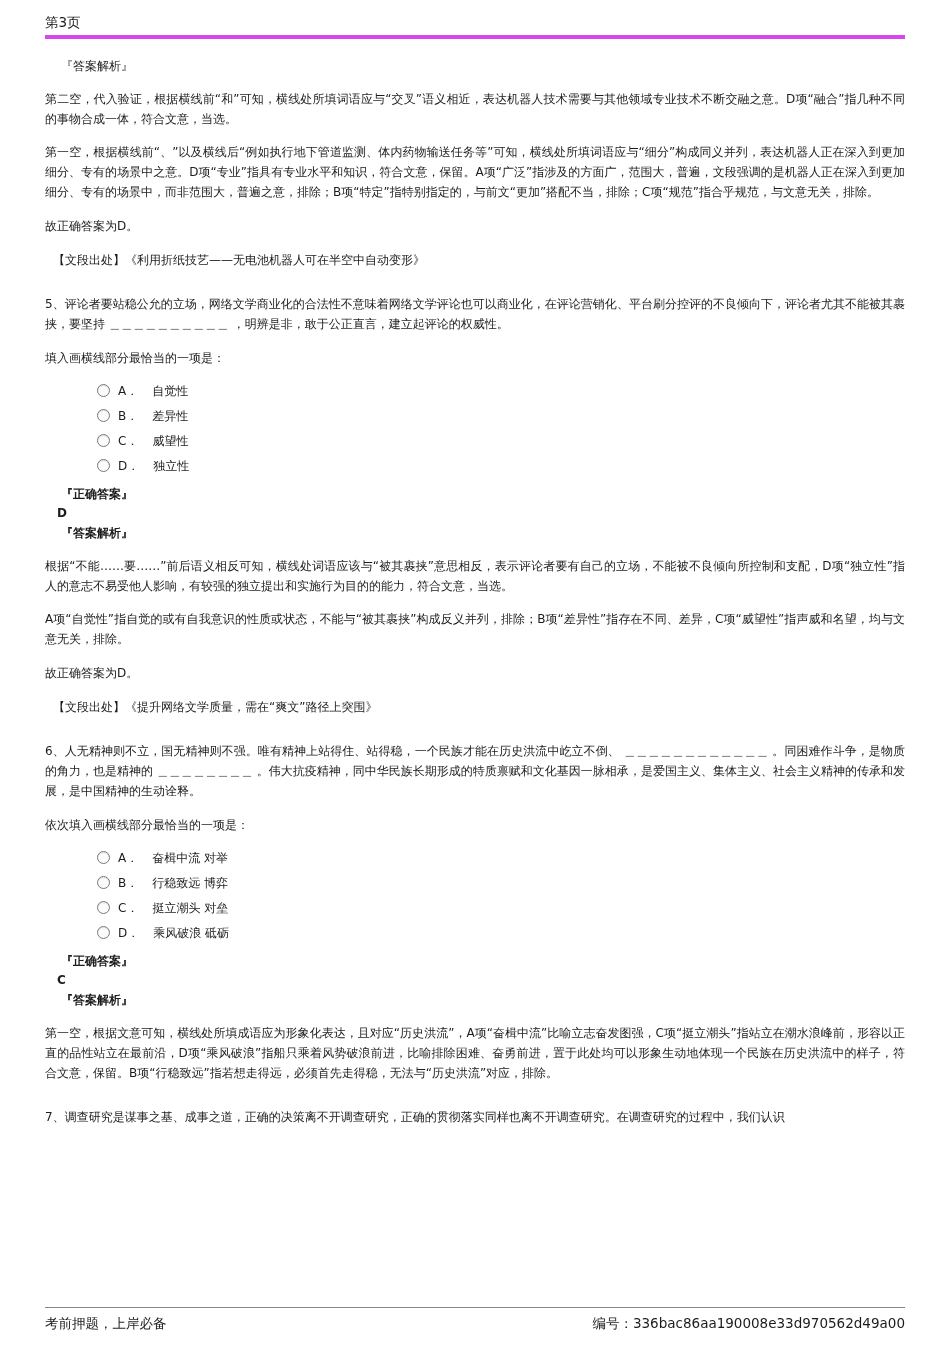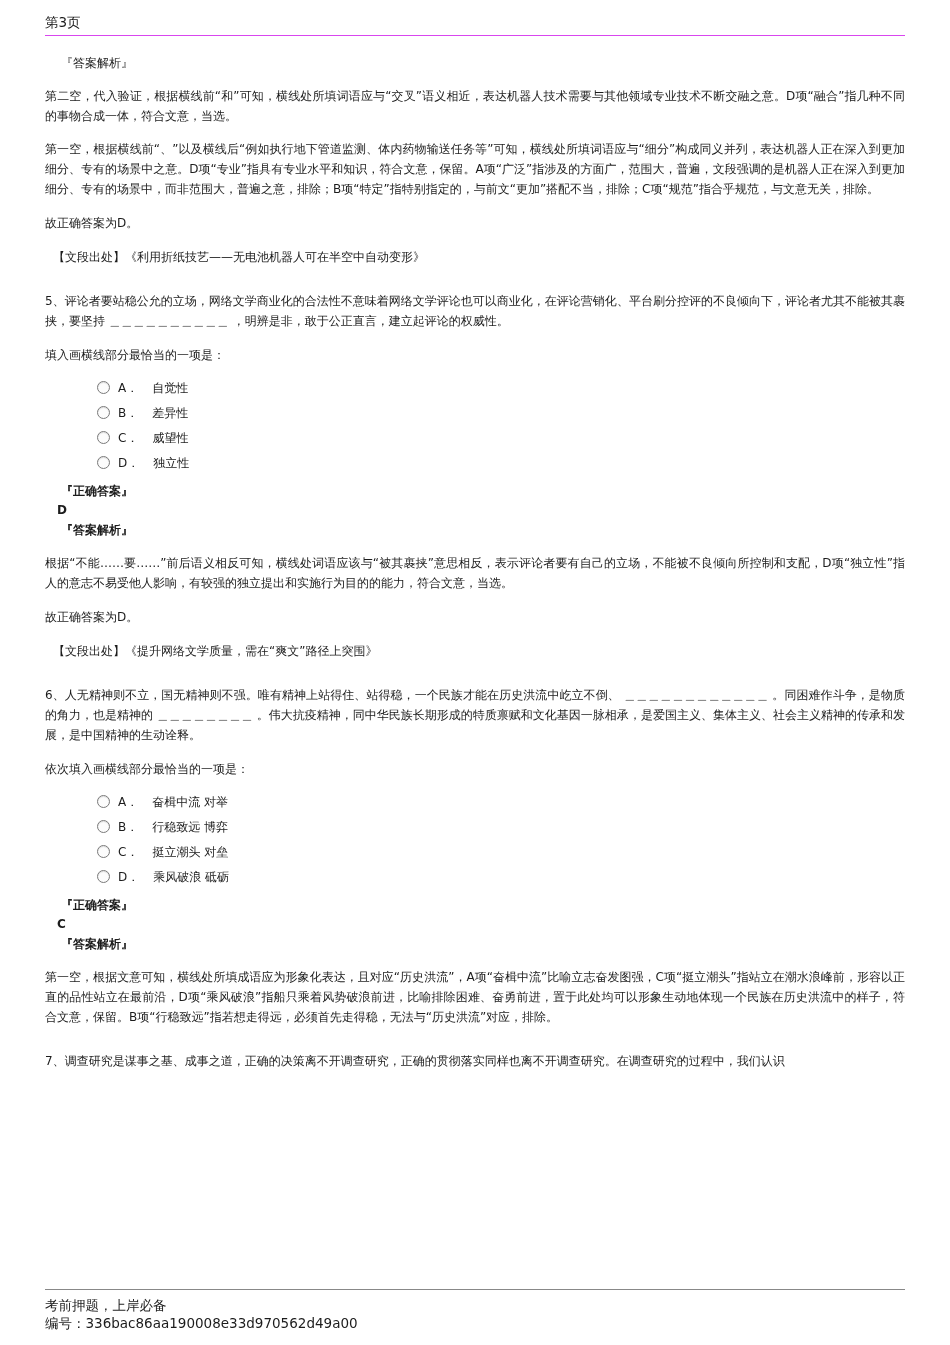--- a/index.html
+++ b/index.html
@@ -12,21 +12,21 @@
     overflow: hidden;
     font-family: "DejaVu Sans", "Liberation Sans", sans-serif;
     color: #1c1c1c;
   }
   .hdr {
     display: flex;
     justify-content: space-between;
     align-items: flex-end;
     margin: 14px 45px 0 45px;
     padding-bottom: 3px;
-    border-bottom: 1px solid #d946ef;
+    border-bottom: 4px solid #d946ef;
     font-size: 13.5px;
   }
   .content {
     padding: 4px 45px 0 45px;
     font-size: 12px;
     line-height: 20px;
   }
   .label-line { margin: 13px 0 0 16px; }
   .para { margin: 13px 0 0 0; text-align: justify; }
   .conclusion { margin: 14px 0 0 0; }
@@ -53,21 +53,20 @@
   .analysis-label { margin-left: 16px; }
   .ftr {
     position: absolute;
     left: 45px; right: 45px; bottom: 12px;
     display: flex;
     justify-content: space-between;
     border-top: 1px solid #888;
     padding-top: 7px;
     font-size: 13.5px;
     background: #ffffff;
-    flex-direction: column;
   }
 </style>
 </head>
 <body>
 
 <div class="page">
 
   <div class="hdr">
     <span>第3页</span>
   </div>
@@ -106,20 +105,21 @@
       </div>
     </div>
 
     <div class="answer-block">
       <div class="answer-label">『正确答案』</div>
       <div class="answer-value">D</div>
       <div class="analysis-label">『答案解析』</div>
     </div>
 
     <div class="para">根据“不能……要……”前后语义相反可知，横线处词语应该与“被其裹挟”意思相反，表示评论者要有自己的立场，不能被不良倾向所控制和支配，D项“独立性”指人的意志不易受他人影响，有较强的独立提出和实施行为目的的能力，符合文意，当选。</div>
+    <div class="para">A项“自觉性”指自觉的或有自我意识的性质或状态，不能与“被其裹挟”构成反义并列，排除；B项“差异性”指存在不同、差异，C项“威望性”指声威和名望，均与文意无关，排除。</div>
     <div class="conclusion">故正确答案为D。</div>
     <div class="source">【文段出处】《提升网络文学质量，需在“爽文”路径上突围》</div>
 
     <div class="stem">6、人无精神则不立，国无精神则不强。唯有精神上站得住、站得稳，一个民族才能在历史洪流中屹立不倒、 ＿＿＿＿＿＿＿＿＿＿＿＿ 。同困难作斗争，是物质的角力，也是精神的 ＿＿＿＿＿＿＿＿ 。伟大抗疫精神，同中华民族长期形成的特质禀赋和文化基因一脉相承，是爱国主义、集体主义、社会主义精神的传承和发展，是中国精神的生动诠释。</div>
     <div class="prompt">依次填入画横线部分最恰当的一项是：</div>
 
     <div class="options">
       <div class="option-row">
         <span class="radio"></span>
         <span class="opt-label">A．</span>

